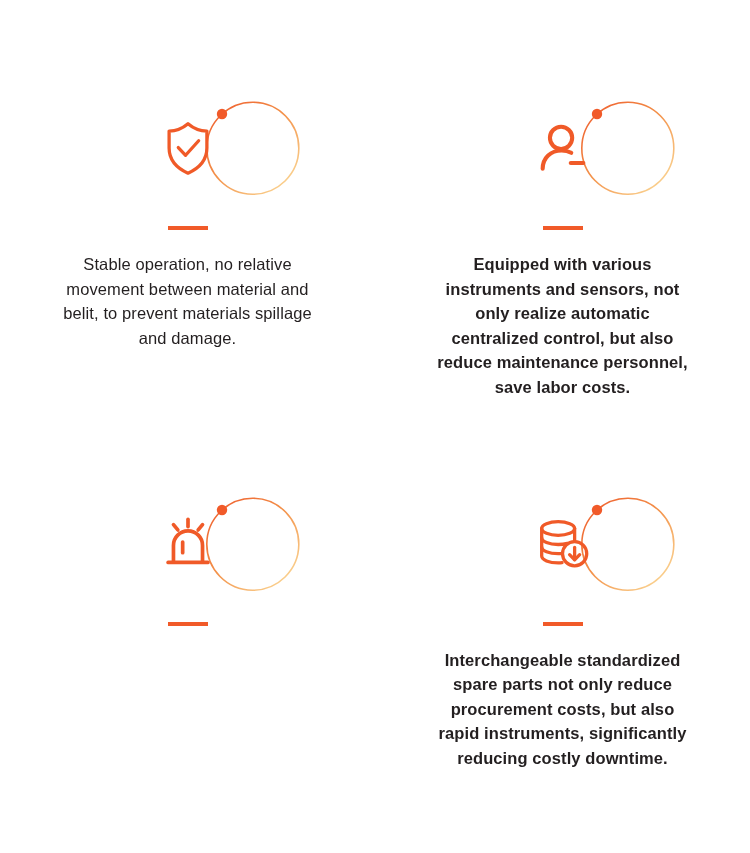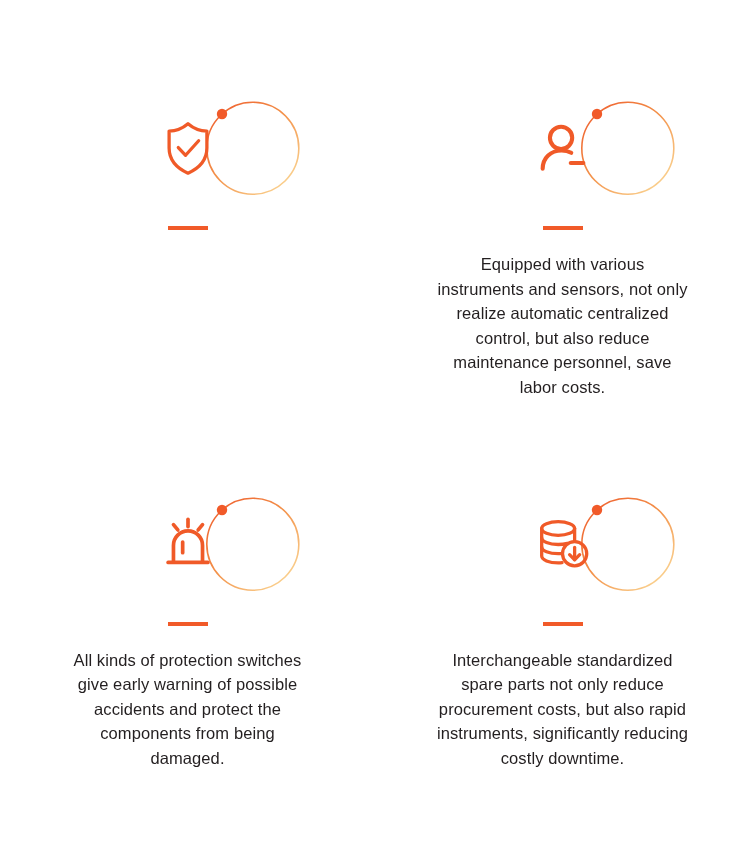--- a/index.html
+++ b/index.html
@@ -75,20 +75,21 @@
     width: 250px;
     text-align: center;
     font-size: 16.5px;
     line-height: 24.5px;
     color: #231f20;
     letter-spacing: 0.1px;
   }
 
   .col-right .feature-text {
     width: 252px;
+    font-weight: bold;
   }
 </style>
 </head>
 <body>
 
 <div class="features-grid">
 
   <div class="feature-card col-left">
     <div class="icon-ring-wrap">
       <svg class="ring-svg" viewBox="0 0 112 112">
@@ -103,20 +104,21 @@
         <circle cx="90" cy="22" r="5.2" fill="#f15a29"></circle>
       </svg>
       <span class="icon-glyph">
         <svg viewBox="0 0 64 64" fill="none" stroke="#f05a28" stroke-width="3.4" stroke-linecap="round" stroke-linejoin="round">
           <path d="M32 7 C25 13 18 14.5 12.5 14.5 L12.5 32 C12.5 45 22 53.5 32 58 C42 53.5 51.5 45 51.5 32 L51.5 14.5 C46 14.5 39 13 32 7 Z"></path>
           <path d="M22 31.5 L29.5 39.5 L43 24.5"></path>
         </svg>
       </span>
     </div>
     <div class="divider-bar"></div>
+    <p class="feature-text">Stable operation, no relative movement between material and belit, to prevent materials spillage and damage.</p>
   </div>
 
   <div class="feature-card col-right">
     <div class="icon-ring-wrap">
       <svg class="ring-svg" viewBox="0 0 112 112">
         <defs>
           <linearGradient id="ringGrad2" x1="0.12" y1="0.05" x2="0.95" y2="0.95">
             <stop offset="0%" stop-color="#ef6230"></stop>
             <stop offset="45%" stop-color="#f3924a"></stop>
             <stop offset="100%" stop-color="#fbdb9a"></stop>
@@ -155,21 +157,20 @@
           <path d="M32 6.5 L32 14"></path>
           <path d="M17 12 L21.5 17.5"></path>
           <path d="M47 12 L42.5 17.5"></path>
           <path d="M17 50 L17 33.5 C17 25.2 23.7 18.5 32 18.5 C40.3 18.5 47 25.2 47 33.5 L47 50"></path>
           <path d="M26.5 30 L26.5 41"></path>
           <path d="M11.5 51 L52.5 51"></path>
         </svg>
       </span>
     </div>
     <div class="divider-bar"></div>
-    <p class="feature-text">All kinds of protection switches give early warning of possible accidents and protect the components from being damaged.</p>
   </div>
 
   <div class="feature-card col-right">
     <div class="icon-ring-wrap">
       <svg class="ring-svg" viewBox="0 0 112 112">
         <defs>
           <linearGradient id="ringGrad4" x1="0.12" y1="0.05" x2="0.95" y2="0.95">
             <stop offset="0%" stop-color="#ef6230"></stop>
             <stop offset="45%" stop-color="#f3924a"></stop>
             <stop offset="100%" stop-color="#fbdb9a"></stop>

